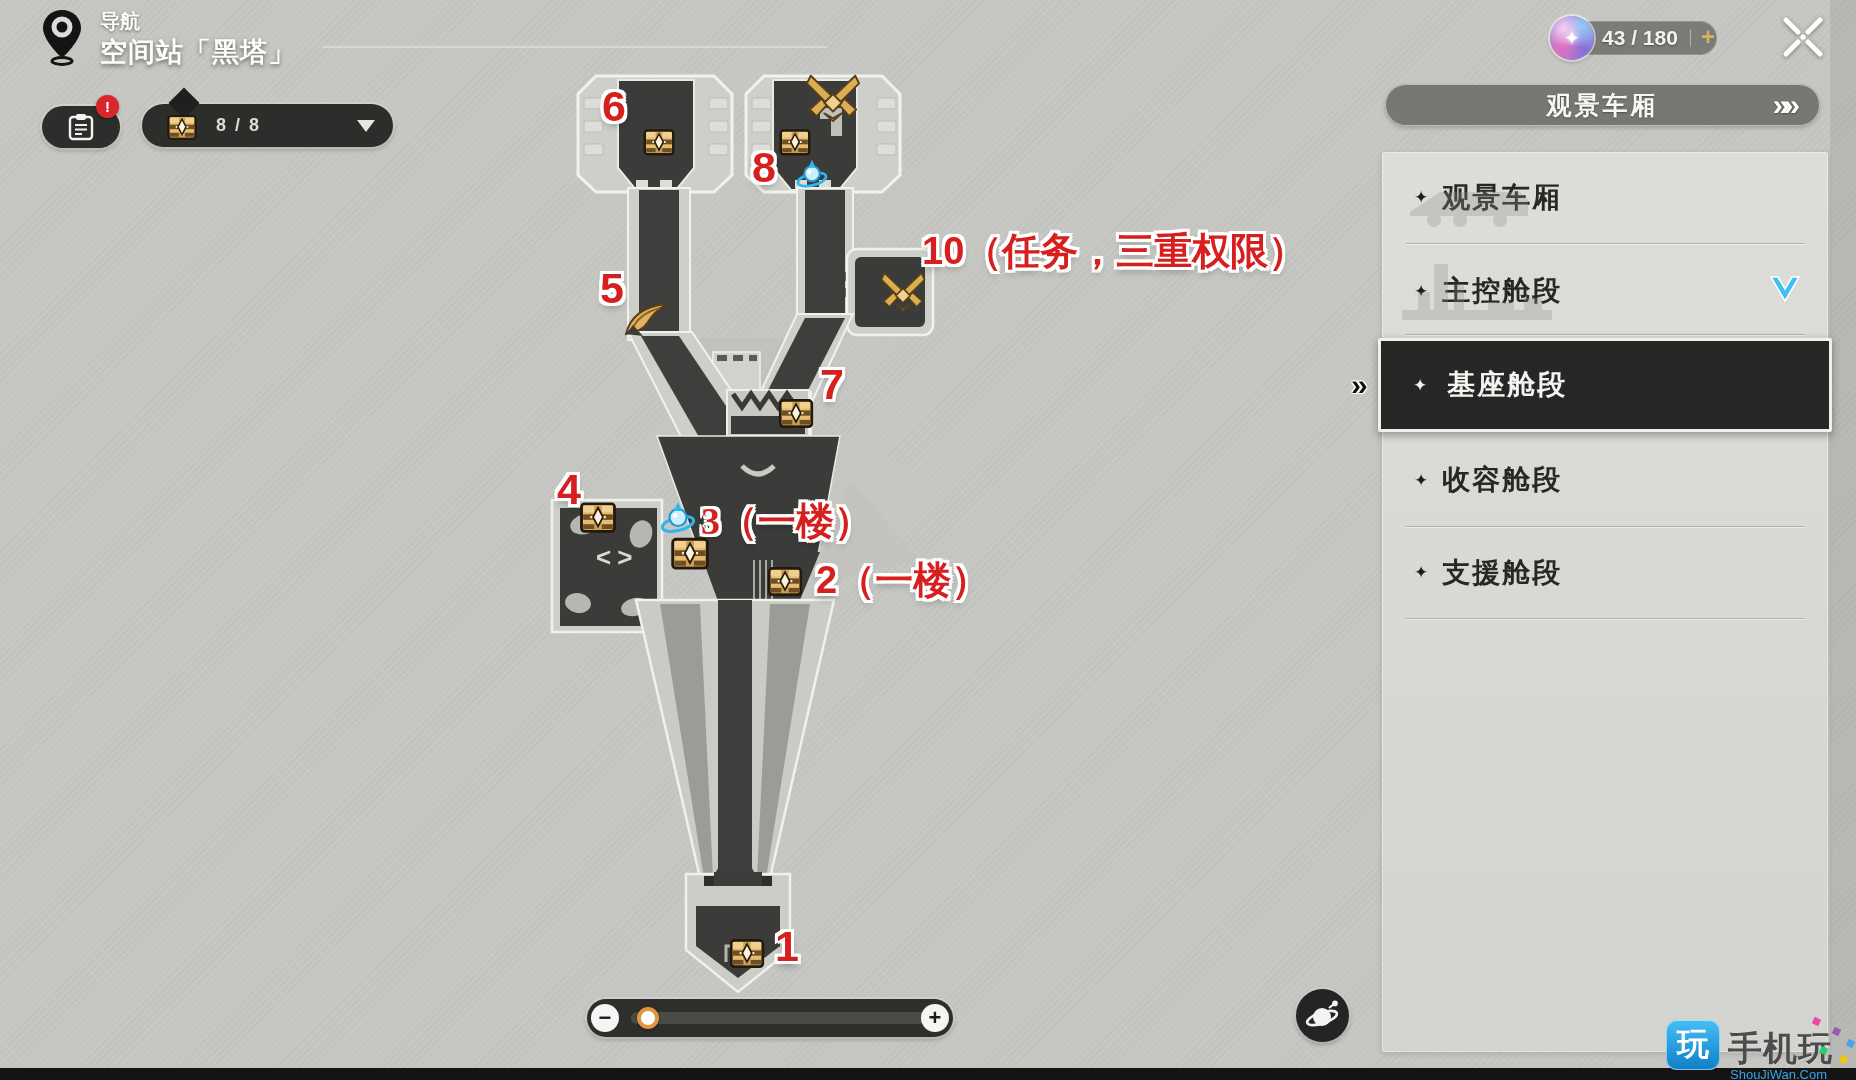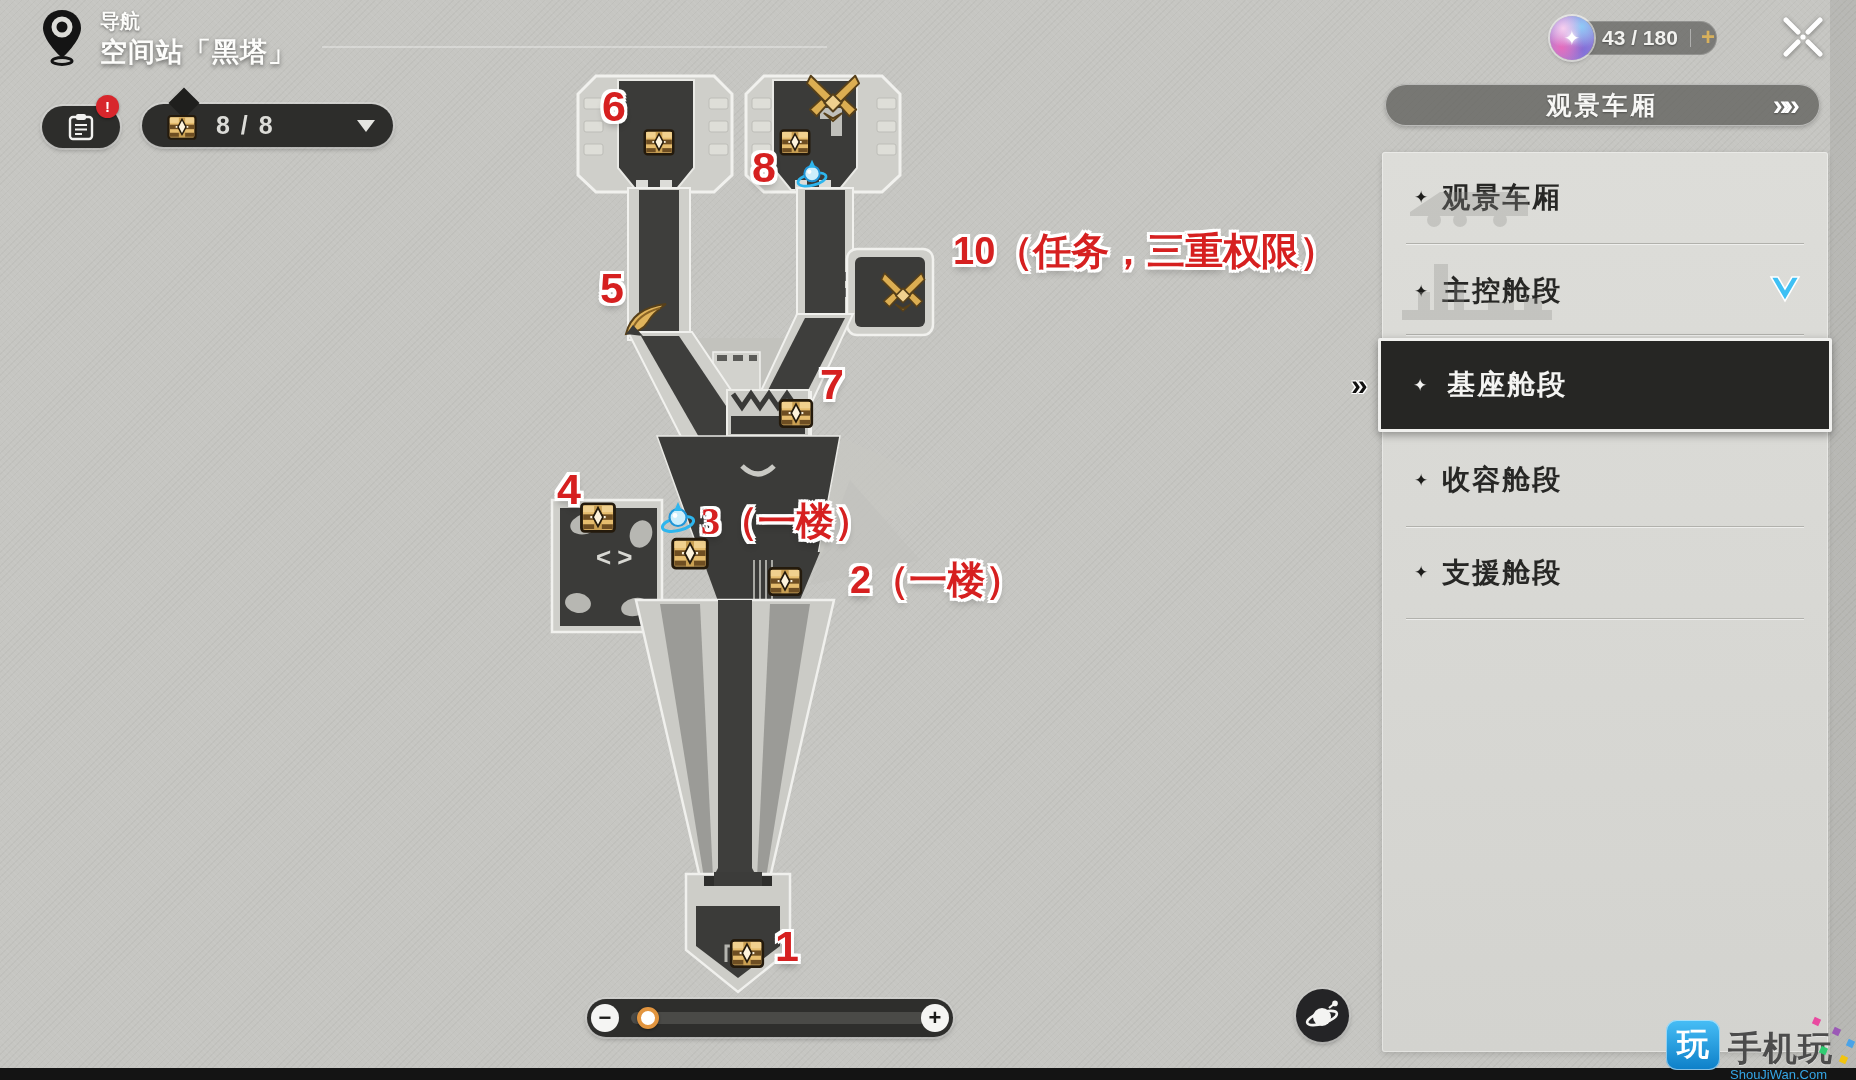--- a/index.html
+++ b/index.html
@@ -22,21 +22,21 @@
   
   .pin{position:absolute;left:40px;top:8px;}
   .nav-label{position:absolute;left:100px;top:8px;color:#fdfdfb;font-size:20px;font-weight:bold;text-shadow:0 1px 3px rgba(0,0,0,.5);}
   .loc-title{position:absolute;left:100px;top:34px;color:#fdfdfb;font-size:27px;font-weight:bold;letter-spacing:1px;text-shadow:0 2px 4px rgba(0,0,0,.5);font-family:Liberation Serif, serif;}
 
   .pill{position:absolute;display:flex;align-items:center;background:#2d2d2b;border-radius:999px;box-shadow:0 0 0 2px rgba(255,255,255,.28),0 2px 5px rgba(0,0,0,.3);}
   .clip-btn{left:42px;top:106px;width:78px;height:42px;justify-content:center;cursor:pointer;}
   .alert-badge{position:absolute;left:96px;top:95px;width:23px;height:23px;border-radius:50%;background:#d8262c;color:#fff;font-weight:bold;font-size:15px;display:flex;align-items:center;justify-content:center;box-shadow:0 1px 3px rgba(0,0,0,.4);}
   .chest-pill{left:142px;top:104px;width:251px;height:43px;padding:0;cursor:pointer;}
   .chest-pill .diamond{position:absolute;left:31px;top:-12px;width:22px;height:22px;background:#1f1f1d;transform:rotate(45deg);}
-  .chest-pill .count{color:#dcdcd8;font-size:25px;font-weight:bold;margin-left:74px;letter-spacing:2px;}
+  .chest-pill .count{color:#dcdcd8;font-size:18px;font-weight:bold;margin-left:74px;letter-spacing:2px;}
   .chest-pill .dd{position:absolute;right:18px;width:0;height:0;border-left:9px solid transparent;border-right:9px solid transparent;border-top:12px solid #e6e6e2;}
   .chest-pill .chesticon{position:absolute;left:22px;top:4px;}
 
   
   .currency{position:absolute;left:1560px;top:21px;width:157px;height:34px;background:rgba(78,78,74,.62);border-radius:17px;display:flex;align-items:center;box-shadow:inset 0 0 0 1px rgba(255,255,255,.18);cursor:pointer;}
   .orb{position:absolute;left:-10px;top:-5px;width:44px;height:44px;border-radius:50%;
     background:
       radial-gradient(circle at 30% 28%, rgba(250,210,240,.95), transparent 42%),
       radial-gradient(circle at 72% 24%, rgba(140,205,248,.95), transparent 46%),
       radial-gradient(circle at 26% 72%, rgba(236,105,185,.9), transparent 52%),
@@ -246,28 +246,28 @@
       <use href="#sym-chest" x="667" y="529" width="46" height="46"></use>
       <use href="#sym-chest" x="764" y="559" width="42" height="42"></use>
       <use href="#sym-chest" x="726" y="931" width="42" height="42"></use>
       <use href="#sym-anchor" x="794" y="157" width="36" height="36"></use>
       <use href="#sym-anchor" x="658" y="499" width="40" height="40"></use>
     </g>
 </svg>
 
 <div id="marker-layer">
     <div class="map-marker" style="left: 775px; top: 946px;">1</div>
-    <div class="map-marker composite" style="left: 816px; top: 580px; margin-left: 34px;">2（一楼）</div>
+    <div class="map-marker composite" style="left: 816px; top: 580px;">2（一楼）</div>
     <div class="map-marker composite" style="left: 701px; top: 521px; font-family: Liberation Serif, serif;">3（一楼）</div>
     <div class="map-marker" style="left: 557px; top: 489px;">4</div>
     <div class="map-marker" style="left: 600px; top: 288px;">5</div>
     <div class="map-marker" style="left: 602px; top: 106px;">6</div>
     <div class="map-marker" style="left: 820px; top: 384px;">7</div>
     <div class="map-marker" style="left: 752px; top: 167px;">8</div>
-    <div class="map-marker composite" style="left: 922px; top: 251px; margin-left: 31px;">10（任务，三重权限）</div>
+    <div class="map-marker composite" style="left: 922px; top: 251px;">10（任务，三重权限）</div>
   </div>
 
 <div class="pin">
   <svg width="44" height="58" viewBox="0 0 44 58">
     <path d="M22,2 C11,2 3,10 3,20 C3,33 22,50 22,50 C22,50 41,33 41,20 C41,10 33,2 22,2 Z" fill="#141414"></path>
     <circle cx="22" cy="19" r="8" fill="none" stroke="#dcdcd8" stroke-width="5"></circle>
     <ellipse cx="22" cy="53" rx="10" ry="3.4" fill="none" stroke="#141414" stroke-width="3"></ellipse>
   </svg>
 </div>
 <div class="nav-label">导航</div>

